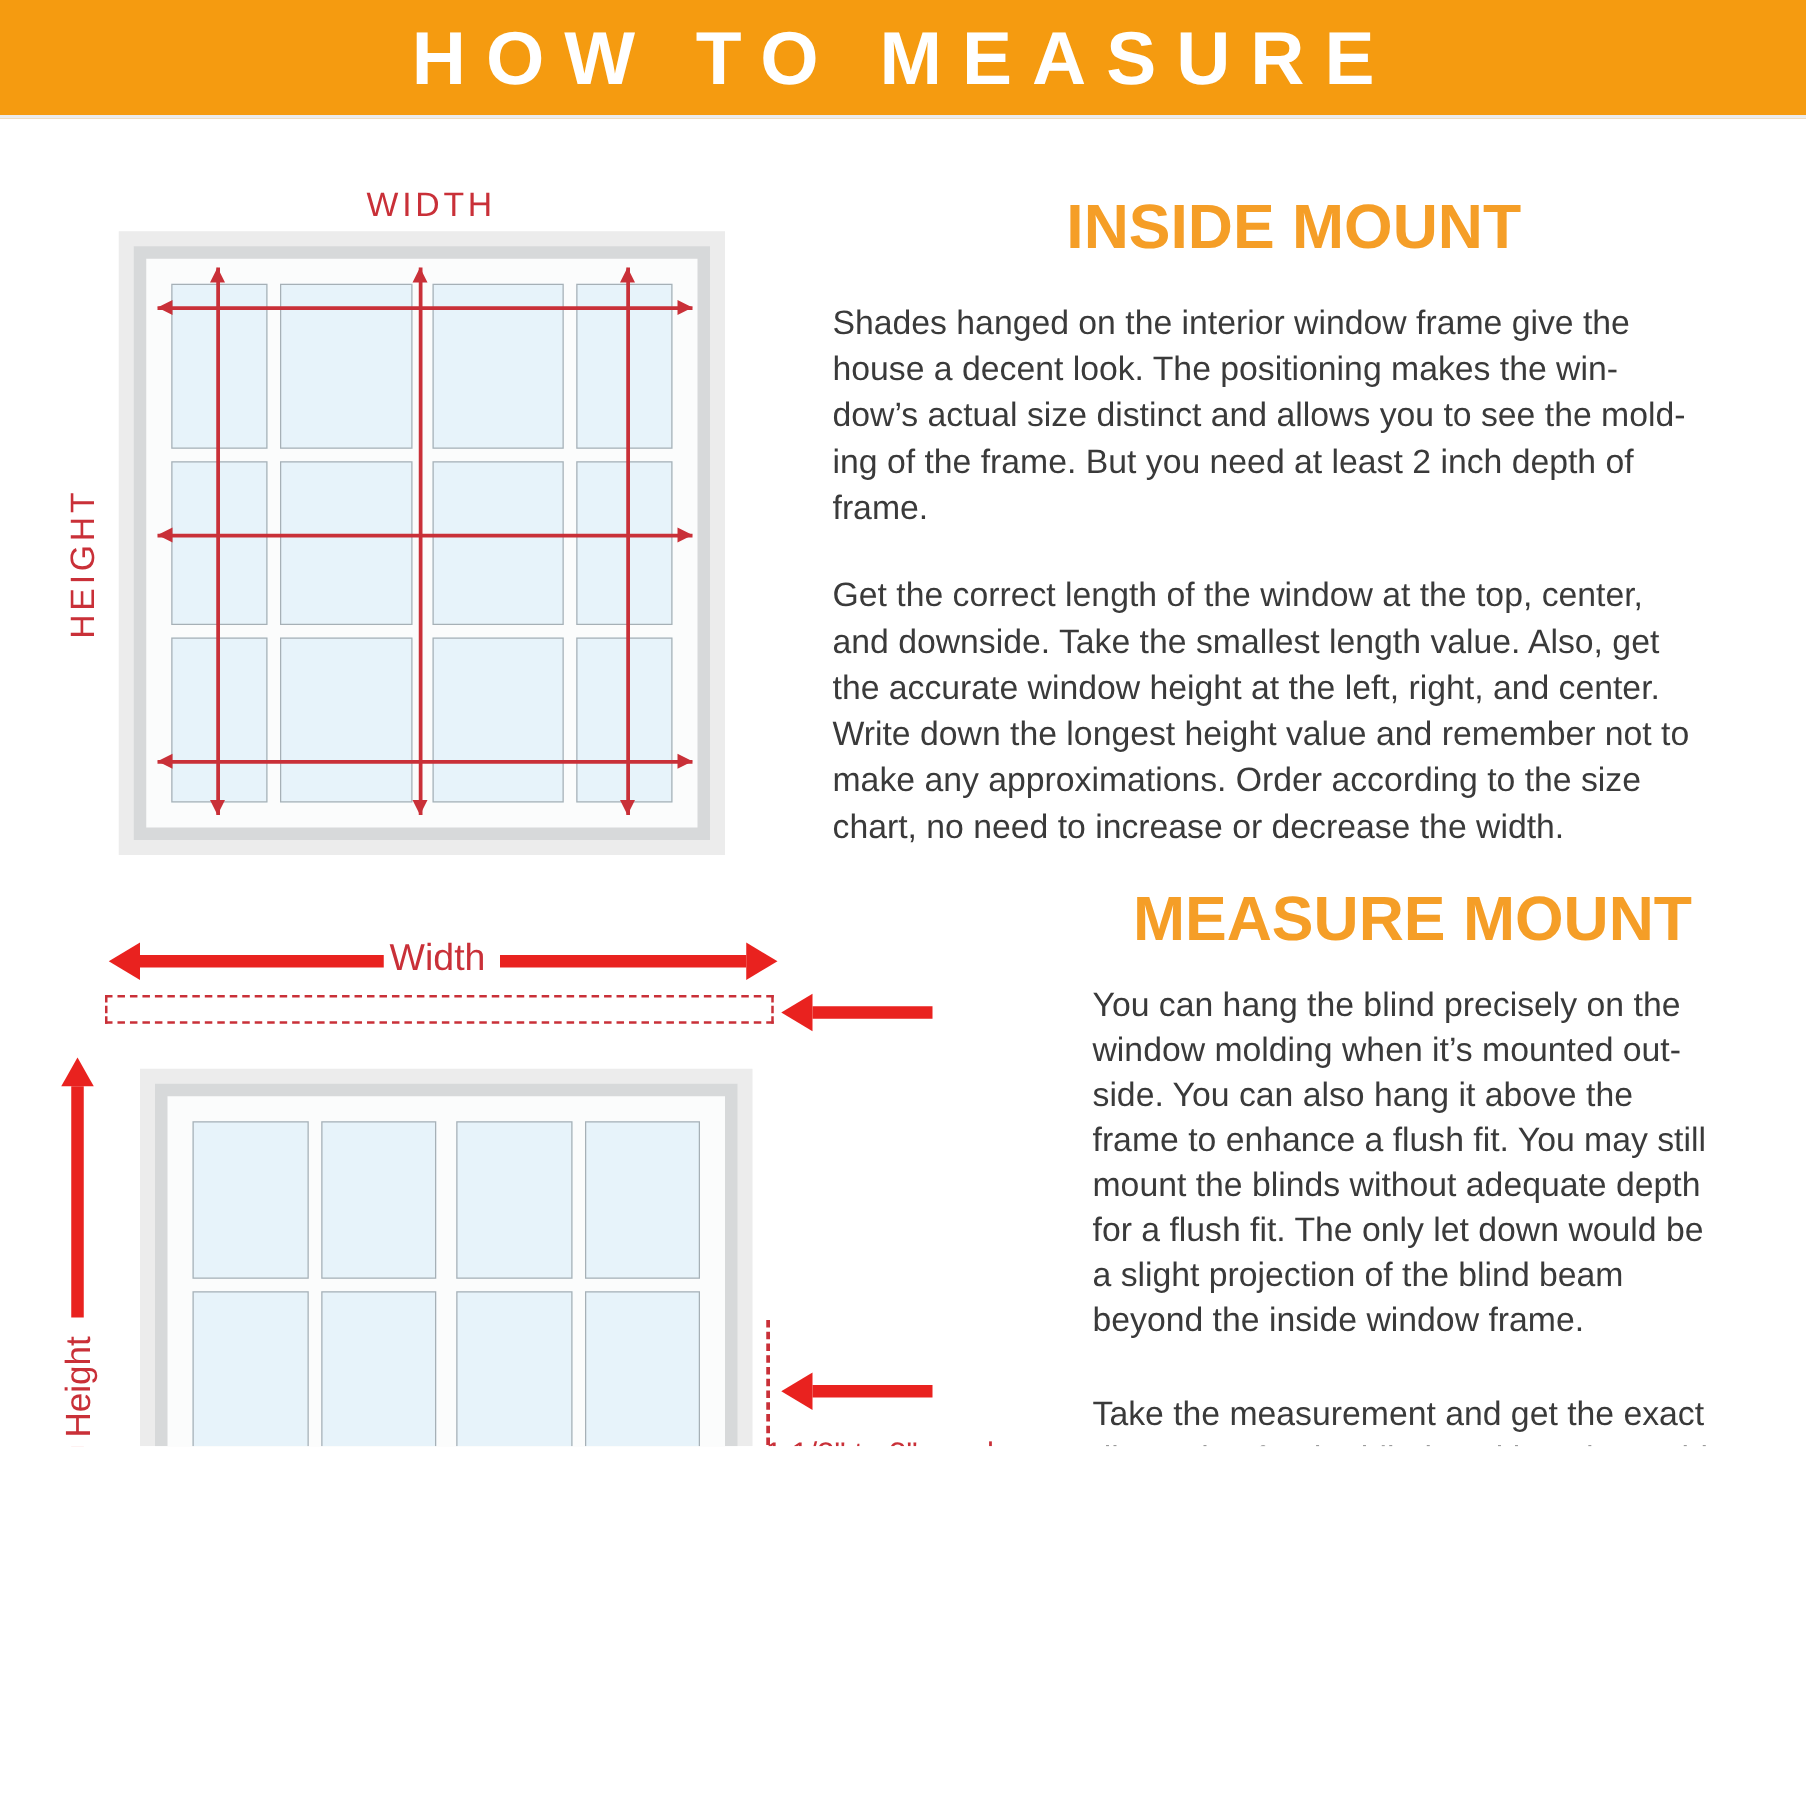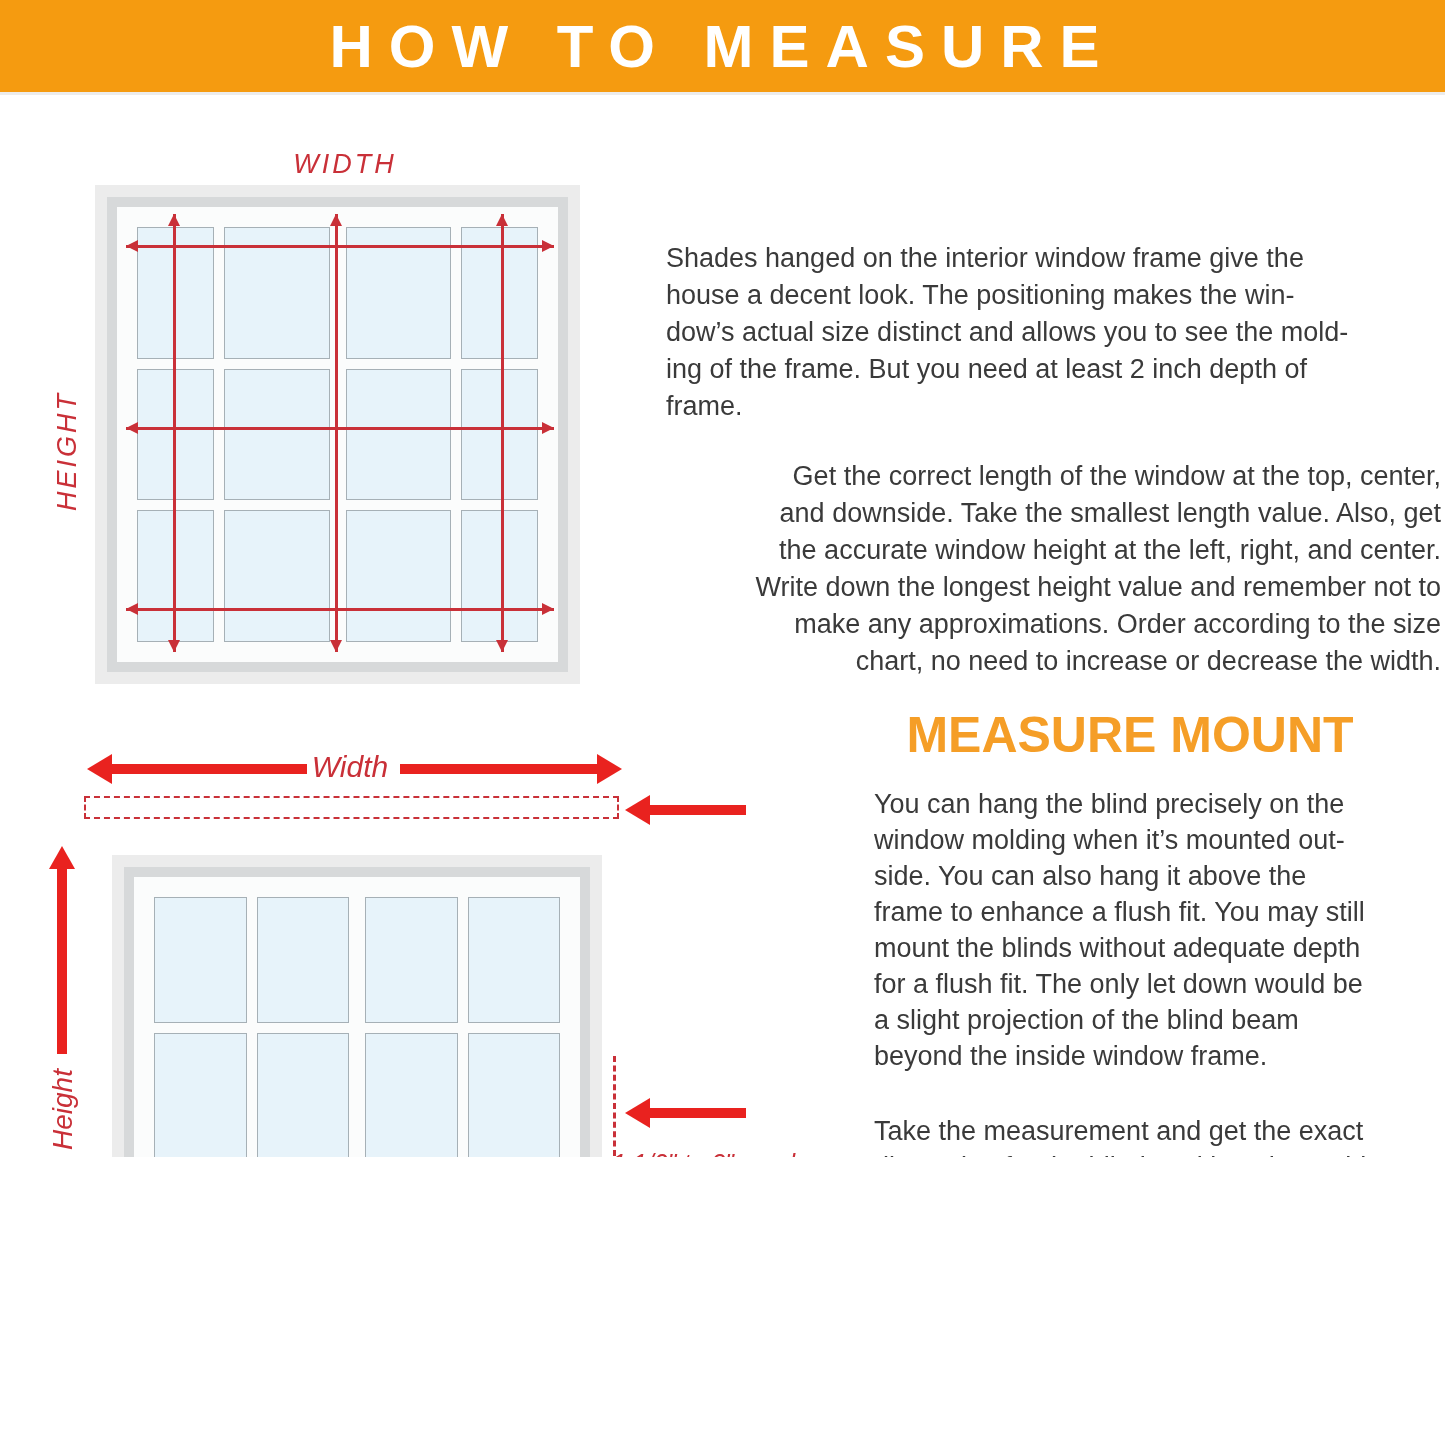--- a/index.html
+++ b/index.html
@@ -54,21 +54,21 @@
     border-left:13px solid transparent;border-right:13px solid transparent;border-bottom:23px solid var(--arrow);}
   .tv::after{content:"";position:absolute;bottom:-23px;left:-8px;width:0;height:0;
     border-left:13px solid transparent;border-right:13px solid transparent;border-top:23px solid var(--arrow);}
 
   
   .dash-rect{position:absolute;border:2px dashed var(--red);}
   .dash-v{position:absolute;width:0;border-left:3px dashed var(--red);}
   .dash-h{position:absolute;height:0;border-top:3px dashed var(--red);}
 
   
-  .rlabel{position:absolute;color:var(--red);font-style:italic;}
+  .rlabel{position:absolute;color:var(--red);}
   .vlabel{display:flex;align-items:center;justify-content:center;
           writing-mode:vertical-rl;transform:rotate(180deg);}
   .h-orange{position:absolute;color:var(--orange-h);font-weight:bold;font-size:50px;text-align:center;white-space:nowrap;}
   .body-text{position:absolute;color:var(--ink);font-size:27px;white-space:pre-line;}
   .note{font-size:26px;line-height:31px;white-space:pre-line;}
 </style>
 </head>
 <body>
 
 <div class="canvas">
@@ -105,26 +105,27 @@
     </div>
   </div>
 
   <div class="mh" style="left:126px;top:245px;width:428px;"></div>
   <div class="mh" style="left:126px;top:427px;width:428px;"></div>
   <div class="mh" style="left:126px;top:608px;width:428px;"></div>
   <div class="mv" style="left:173px;top:214px;height:438px;"></div>
   <div class="mv" style="left:335px;top:214px;height:438px;"></div>
   <div class="mv" style="left:501px;top:214px;height:438px;"></div>
 
+  <div class="h-orange" style="left:655px;top:152px;width:760px;">INSIDE MOUNT</div>
   <div class="body-text" style="left:666px;top:240px;width:775px;line-height:37px;">Shades hanged on the interior window frame give the
 house a decent look. The positioning makes the win-
 dow’s actual size distinct and allows you to see the mold-
 ing of the frame. But you need at least 2 inch depth of
 frame.</div>
-  <div class="body-text" style="left:666px;top:458px;width:775px;line-height:37px;text-align:right;">Get the correct length of the window at the top, center,
+  <div class="body-text" style="left:666px;top:458px;width:775px;line-height:37px;">Get the correct length of the window at the top, center,
 and downside. Take the smallest length value. Also, get
 the accurate window height at the left, right, and center.
 Write down the longest height value and remember not to
 make any approximations. Order according to the size
 chart, no need to increase or decrease the width.</div>
 
   <div class="ta left" style="left:112px;top:764px;width:195px;"></div>
   <div class="rlabel" style="left:300px;top:750px;width:100px;text-align:center;font-size:30px;">Width</div>
   <div class="ta right" style="left:400px;top:764px;width:197px;"></div>
 

